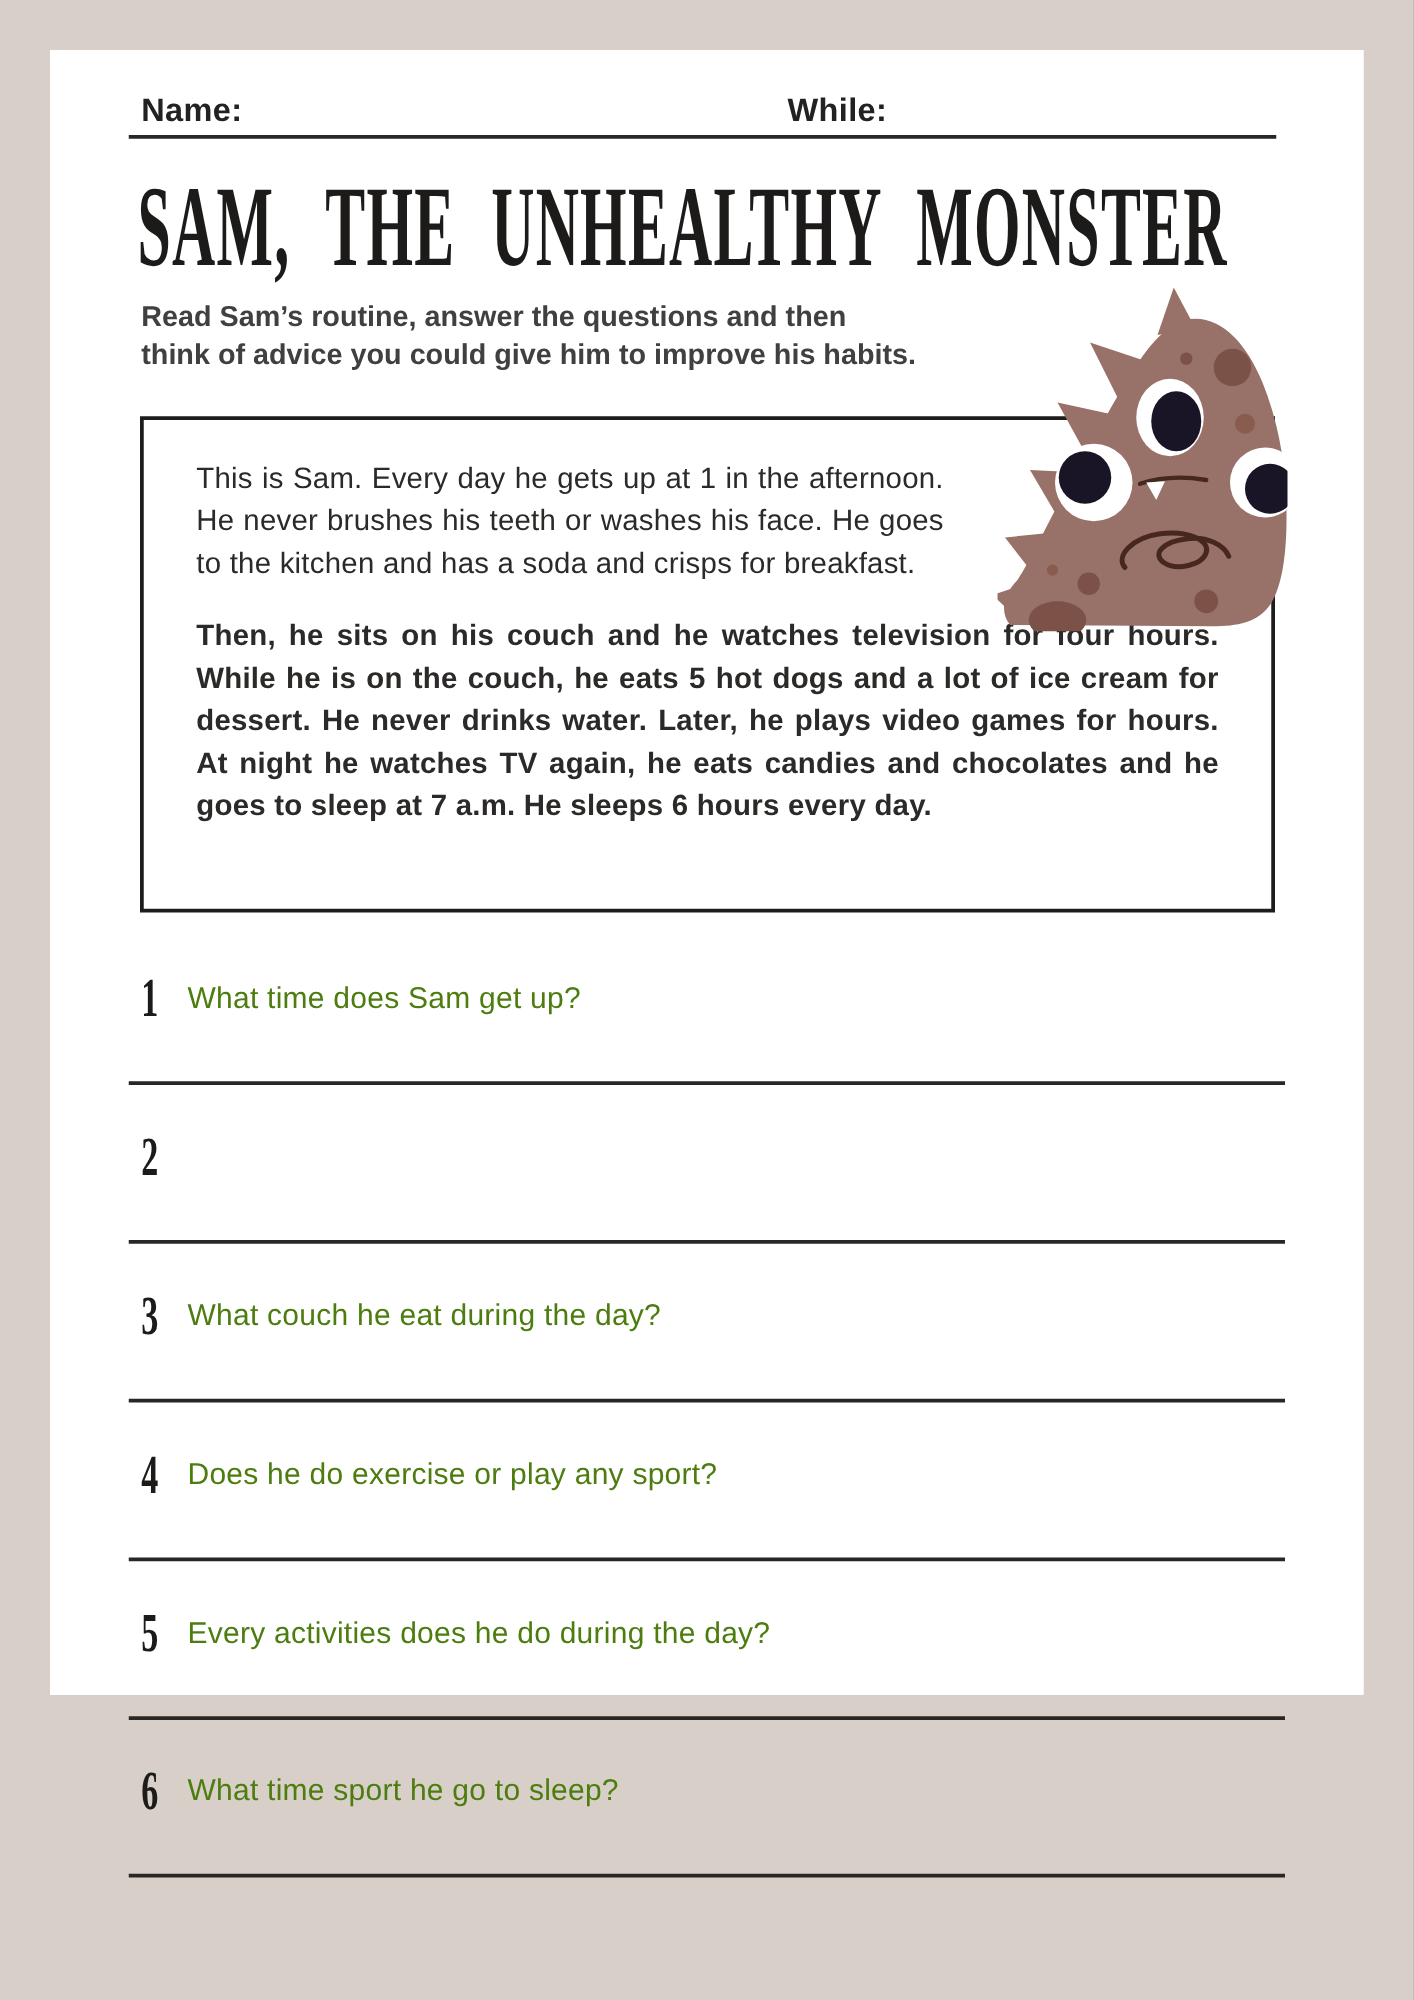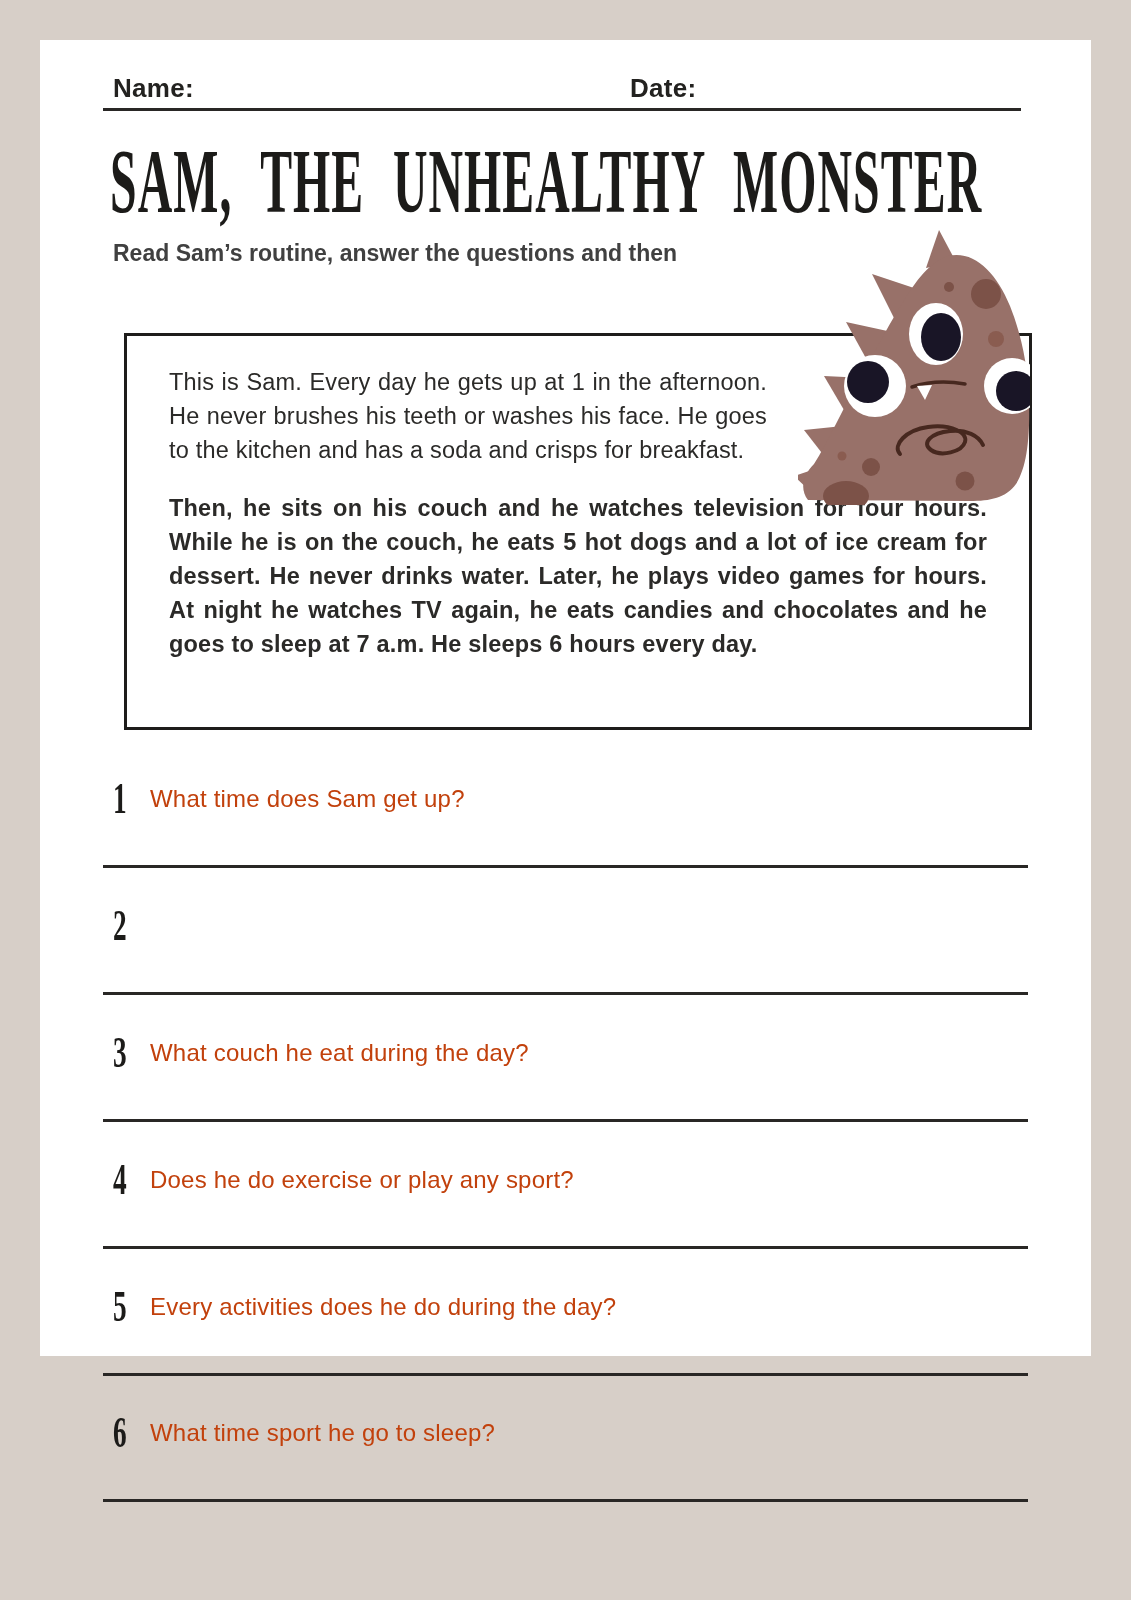--- a/index.html
+++ b/index.html
@@ -60,21 +60,20 @@
     color: #404040;
   }
   .instructions span { display: block; }
   
   .reading-box {
     position: absolute;
     left: 72px; top: 293px;
     width: 908px; height: 397px;
     border: 3px solid #1e1d1b;
     background: #ffffff;
-    margin-left: 12px;
   }
   .reading-box p {
     font-size: 23.5px;
     line-height: 34px;
     text-align: justify;
     color: #2b2a28;
     letter-spacing: 0.2px;
   }
   .para-1 { margin: 29px 0 0 42px; width: 598px; }
   .para-2 { margin: 24px 42px 0 42px; font-weight: bold; }
@@ -95,21 +94,21 @@
     line-height: 1;
     transform: scaleX(0.62);
     transform-origin: left top;
     color: #1c1b19;
   }
   .q-text {
     position: absolute;
     left: 37px; top: 0;
     font-size: 24px;
     letter-spacing: 0.2px;
-    color: #c2410c;
+    color: #4d7c0f;
     text-align: center;
   }
   .answer-line {
     position: absolute;
     left: 63px;
     width: 925px; height: 3px;
     background: #292725;
   }
   
   .qr-0 { top: 745px; }  .al-0 { top: 825px; }
@@ -119,27 +118,28 @@
   .qr-4 { top: 1253px; } .al-4 { top: 1333px; }
   .qr-5 { top: 1379px; } .al-5 { top: 1459px; }
 </style>
 </head>
 <body>
 
 <div class="canvas">
   <div class="page">
 
     <span class="hdr-label hdr-name">Name:</span>
-    <span class="hdr-label hdr-date">Date:</span>
+    <span class="hdr-label hdr-date">While:</span>
     <div class="hdr-line"></div>
 
     <h1 class="title">SAM, THE UNHEALTHY MONSTER</h1>
 
     <p class="instructions">
       <span>Read Sam’s routine, answer the questions and then</span>
+      <span>think of advice you could give him to improve his habits.</span>
     </p>
 
     <div class="reading-box">
       <p class="para-1">This is Sam. Every day he gets up at 1 in the afternoon. He never brushes his teeth or washes his face. He goes to the kitchen and has a soda and crisps for breakfast.</p>
       <p class="para-2">Then, he sits on his couch and he watches television for four hours. While he is on the couch, he eats 5 hot dogs and a lot of ice cream for dessert. He never drinks water. Later, he plays video games for hours. At night he watches TV again, he eats candies and chocolates and he goes to sleep at 7 a.m. He sleeps 6 hours every day.</p>
     </div>
 
     <svg class="monster" viewBox="0 0 232 277" aria-hidden="true">
 
       <g fill="#987169">

